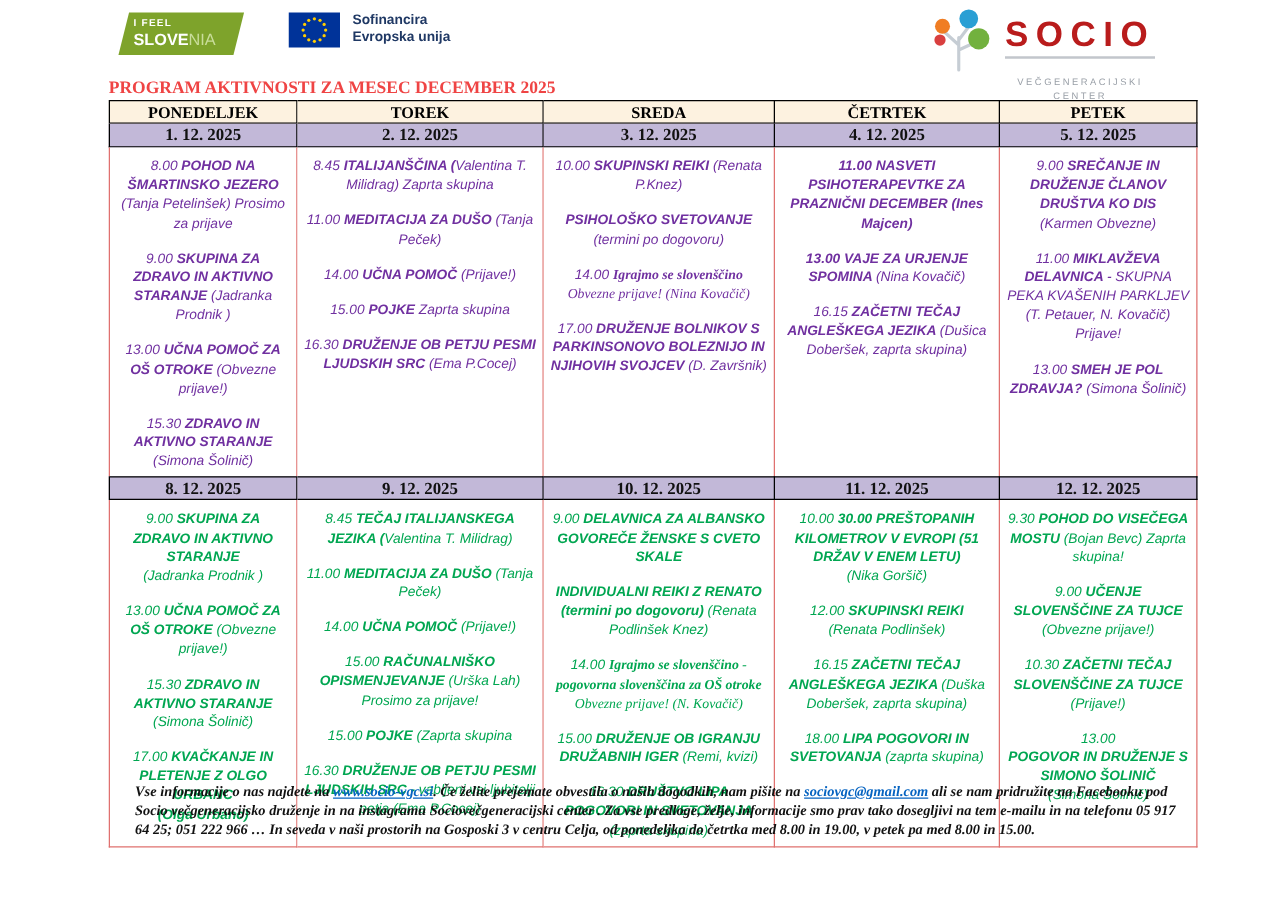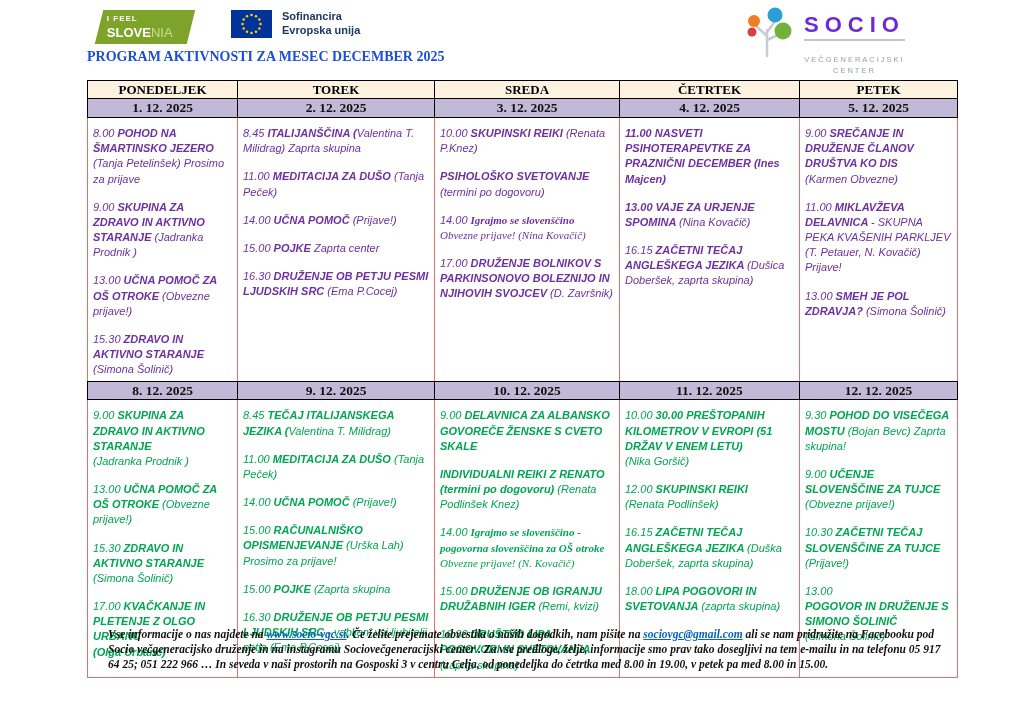--- a/index.html
+++ b/index.html
@@ -12,37 +12,37 @@
   .ifeel-inner { transform:skewX(14deg); font-family:"Liberation Sans", sans-serif; }
   .ifeel-top { font-size:8px; font-weight:bold; letter-spacing:1px; }
   .ifeel-b { font-size:13px; font-weight:bold; }
   .ifeel-l { font-size:13px; color:#c9dd9a; }
   .eu { display:flex; align-items:flex-start; gap:10px; }
   .eu-flag { width:41px; height:28px; background:#003399; position:relative; flex:0 0 auto; }
   .eu-txt { color:#1f3864; font-weight:bold; font-size:11px; line-height:1.25; font-family:"Liberation Sans", sans-serif; }
 
   .socio { position:absolute; top:6px; left:742px; display:flex; align-items:flex-start; gap:10px; }
   .socio-text { text-align:center; padding-top:6px; }
-  .socio-name { font-family:"Liberation Sans", sans-serif; font-weight:bold; font-size:22px; letter-spacing:6px; color:#6d28d9; border-bottom:2px solid #c2c6cc; padding-bottom:1px; }
+  .socio-name { font-family:"Liberation Sans", sans-serif; font-weight:bold; font-size:28px; letter-spacing:6px; color:#b91c1c; border-bottom:2px solid #c2c6cc; padding-bottom:1px; }
   .socio-sub { font-size:7.5px; color:#9aa0a8; letter-spacing:2px; margin-top:13px; line-height:1.5; }
 
   
-  .title { position:absolute; top:49px; left:87px; font-family:"Liberation Serif", serif; font-weight:bold; font-size:14px; color:#1d4ed8; }
+  .title { position:absolute; top:63px; left:87px; font-family:"Liberation Serif", serif; font-weight:bold; font-size:14px; color:#ef4444; }
 
   
   table { position:absolute; top:80px; left:87px; border-collapse:separate; border-spacing:0; table-layout:fixed; }
   td, th { overflow:hidden; }
   .th-day { background:#fdf2e0; font-family:"Liberation Serif", serif; font-weight:bold; font-size:13px; color:#000;
             border-top:1.5px solid #000; border-bottom:1px solid #000; border-right:1px solid #000; text-align:center; height:19px; }
   .th-day.first { border-left:1.5px solid #000; }
   .td-date { background:#c2b8d8; font-family:"Liberation Serif", serif; font-weight:bold; font-size:13.5px; color:#111;
              border-bottom:1px solid #000; border-right:1px solid #000; text-align:center; height:19px; }
   .td-date.first { border-left:1.5px solid #000; }
   .td-date.row2 { border-top:1px solid #000; }
-  .td-cell { background:#fff; vertical-align:top; padding:8px 5px 4px 5px;
+  .td-cell { background:#fff; vertical-align:top; text-align:center; padding:8px 5px 4px 5px;
              border-right:1px solid #e0716f; font-size:11px; font-style:italic; line-height:1.38; }
   .td-cell.first { border-left:1px solid #e0716f; }
   .td-cell.w1 { color:var(--c-week1); height:205px; }
   .td-cell.w2 { color:var(--c-week2); height:242px; border-bottom:1px solid #e0716f; }
   .entry { margin-bottom:13px; }
   .entry:last-child { margin-bottom:0; }
   .b { font-weight:bold; }
   .serif { font-family:"Liberation Serif", serif; }
 
   
@@ -136,21 +136,21 @@
       <td class="td-cell w1 first">
             <div class="entry"><span>8.00 </span><span class="b">POHOD NA ŠMARTINSKO JEZERO </span><span>(Tanja Petelinšek) Prosimo za prijave</span></div>
             <div class="entry"><span>9.00  </span><span class="b">SKUPINA ZA ZDRAVO IN AKTIVNO STARANJE </span><span>(Jadranka Prodnik )</span></div>
             <div class="entry"><span>13.00 </span><span class="b">UČNA POMOČ ZA OŠ OTROKE </span><span>(Obvezne prijave!)</span></div>
             <div class="entry"><span>15.30  </span><span class="b">ZDRAVO IN AKTIVNO STARANJE </span><span>(Simona Šolinič)</span></div>
           </td>
       <td class="td-cell w1">
             <div class="entry"><span>8.45 </span><span class="b">ITALIJANŠČINA (</span><span>Valentina T. Milidrag) Zaprta skupina</span></div>
             <div class="entry"><span>11.00 </span><span class="b">MEDITACIJA ZA DUŠO </span><span>(Tanja Peček)</span></div>
             <div class="entry"><span>14.00 </span><span class="b">UČNA POMOČ </span><span>(Prijave!)</span></div>
-            <div class="entry"><span>15.00  </span><span class="b">POJKE </span><span>Zaprta center</span></div>
+            <div class="entry"><span>15.00  </span><span class="b">POJKE </span><span>Zaprta skupina</span></div>
             <div class="entry"><span>16.30 </span><span class="b">DRUŽENJE OB PETJU PESMI LJUDSKIH SRC </span><span>(Ema P.Cocej)</span></div>
           </td>
       <td class="td-cell w1">
             <div class="entry"><span>10.00 </span><span class="b">SKUPINSKI REIKI </span><span>(Renata P.Knez)</span></div>
             <div class="entry"><span class="b">PSIHOLOŠKO SVETOVANJE </span><br><span>(termini po dogovoru)</span></div>
             <div class="entry"><span>14.00 </span><span class="b serif">Igrajmo se slovenščino </span><span class="serif">Obvezne prijave!  (Nina Kovačič)</span></div>
             <div class="entry"><span>17.00 </span><span class="b">DRUŽENJE BOLNIKOV S PARKINSONOVO BOLEZNIJO IN NJIHOVIH SVOJCEV </span><span>(D. Završnik)</span></div>
           </td>
       <td class="td-cell w1">
             <div class="entry"><span class="b">11.00 NASVETI PSIHOTERAPEVTKE ZA PRAZNIČNI DECEMBER (Ines Majcen)</span></div>

